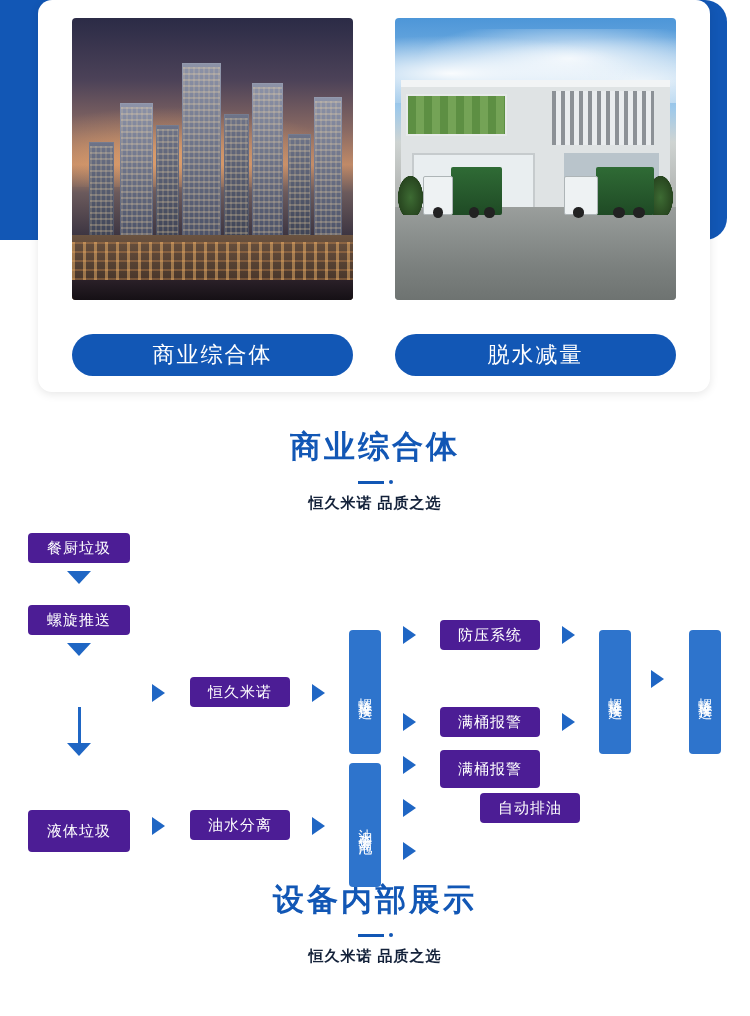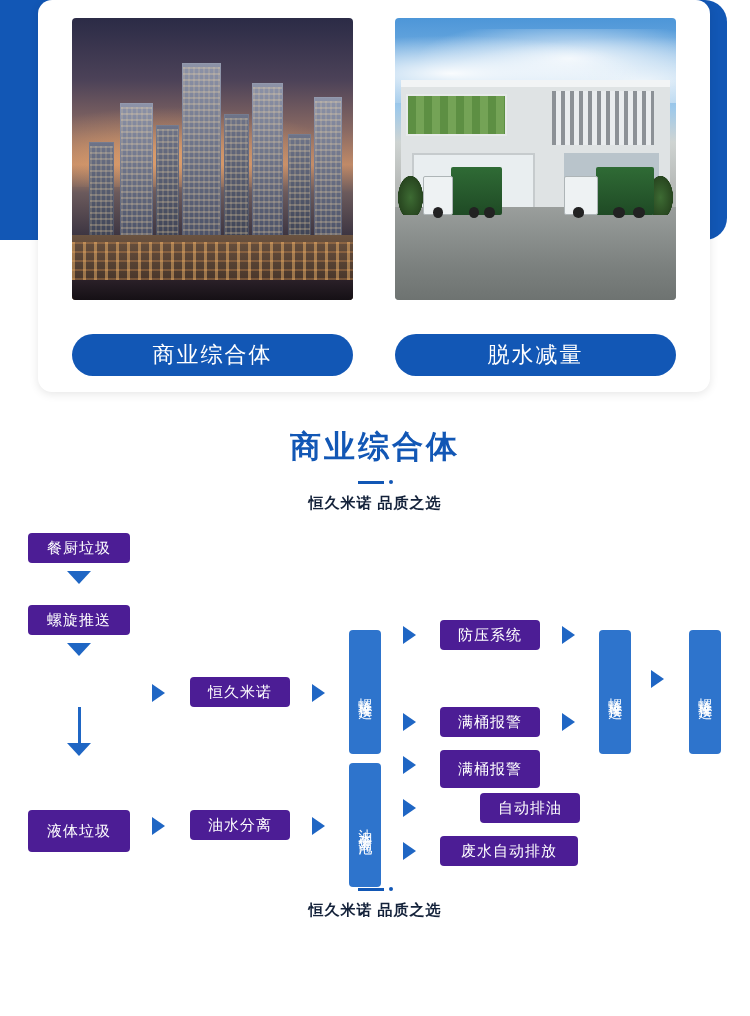--- a/index.html
+++ b/index.html
@@ -351,35 +351,35 @@
       <div class="arrow-r" style="left:403px; top:188px;"></div>
 
       <div class="arrow-r" style="left:403px; top:231px;"></div>
       <div class="arrow-r" style="left:403px; top:274px;"></div>
       <div class="arrow-r" style="left:403px; top:317px;"></div>
 
       <div class="node" style="left:440px; top:95px; width:100px; height:30px;">防压系统</div>
       <div class="node" style="left:440px; top:182px; width:100px; height:30px;">满桶报警</div>
       <div class="node" style="left:440px; top:225px; width:100px; height:38px;">满桶报警</div>
       <div class="node" style="left:440px; top:268px; width:100px; height:30px;margin-left:40px;">自动排油</div>
-      <div class="node" style="left:440px; top:311px; width:138px; height:30px;">废水自动排放</div>
 
       <div class="arrow-r" style="left:562px; top:101px;"></div>
       <div class="arrow-r" style="left:562px; top:188px;"></div>
 
       <div class="node light vert" style="left:599px; top:105px; width:32px; height:124px;">螺旋推送</div>
 
       <div class="arrow-r" style="left:651px; top:145px;"></div>
 
       <div class="node light vert" style="left:689px; top:105px; width:32px; height:124px;">螺旋推送</div>
 
     </div>
   </div>
 
   <div class="bottom-block">
+    <div class="section-title">设备内部展示</div>
     <div class="divider">
       <span class="bar"></span>
       <span class="dot"></span>
     </div>
     <div class="subtitle">恒久米诺 品质之选</div>
   </div>
 
 </div>
 
 </body></html>

